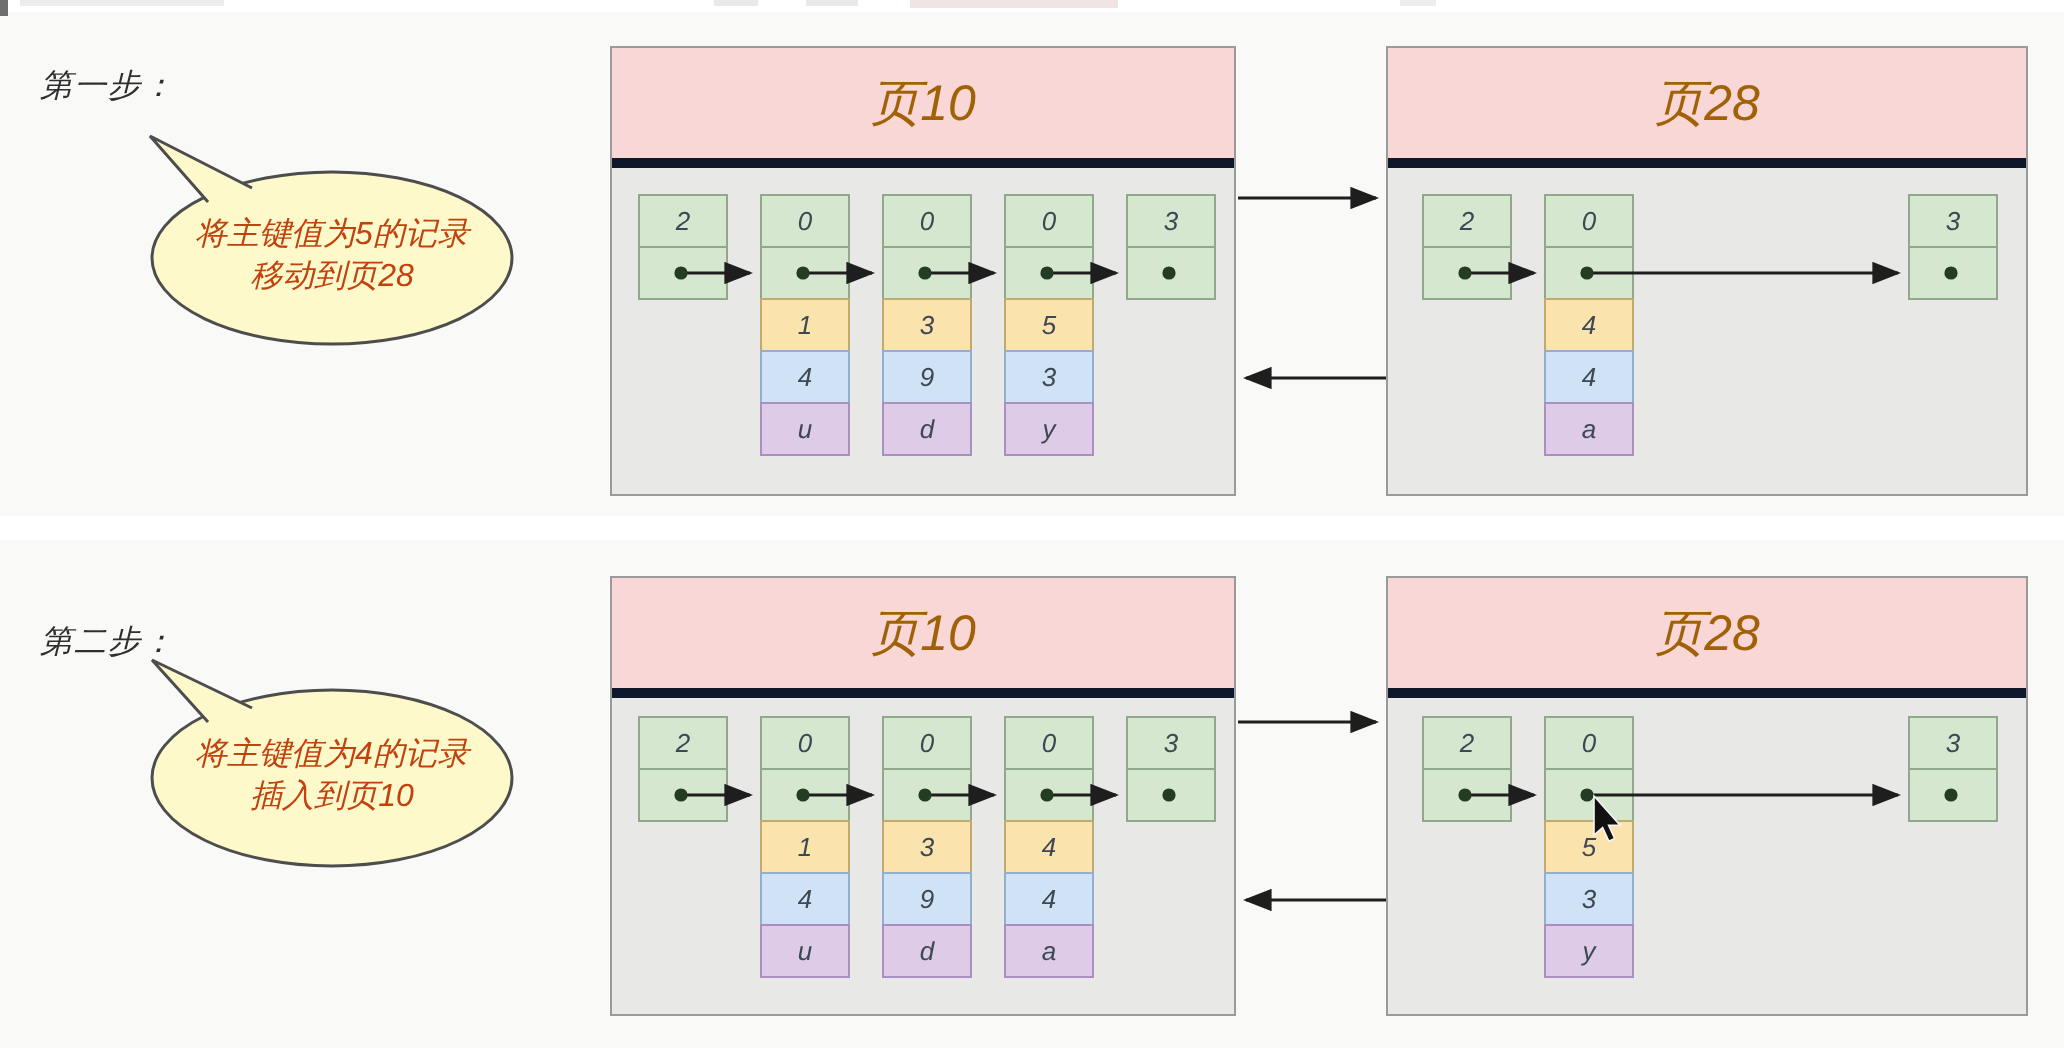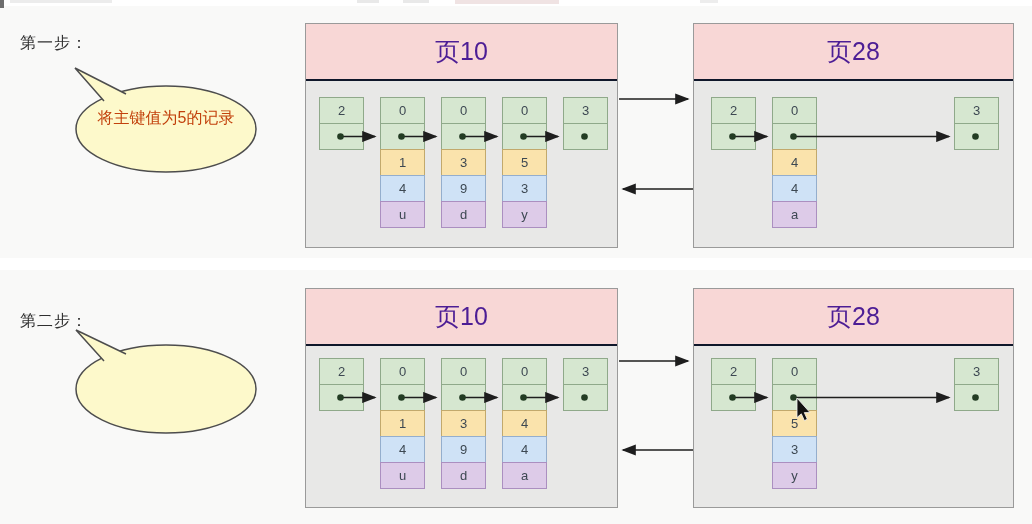--- a/index.html
+++ b/index.html
@@ -1,24 +1,24 @@
 <!DOCTYPE html>
 <html><head>
 <meta charset="utf-8">
 <style>
   html,body{margin:0;padding:0;background:#fff;}
   .canvas{position:relative;width:1032px;height:524px;background:#ffffff;
-          font-family:"Liberation Sans","DejaVu Sans",sans-serif;overflow:hidden;}
+          font-family:"Liberation Sans","DejaVu Sans",sans-serif;overflow:hidden;font-style:italic;}
   .band{position:absolute;left:0;width:1032px;background:#f9f9f8;}
   .frag{position:absolute;}
   .step-label{position:absolute;font-size:16px;color:#2f2f2f;letter-spacing:1px;}
   .page{position:absolute;background:#e8e8e7;border:1px solid #9a9a9a;box-sizing:border-box;}
-  .page-header{height:55px;background:#f8d7d6;border-bottom:2px solid #0f172a;
+  .page-header{height:55px;background:#f8d7d6;border-bottom:5px solid #0f172a;
                display:flex;align-items:center;justify-content:center;
-               font-size:25px;color:#4c1d95;}
+               font-size:25px;color:#a16207;}
   .col{position:absolute;width:45px;}
   .cell{height:27px;width:45px;box-sizing:border-box;border:1px solid #999;
         margin-top:-1px;display:flex;align-items:center;justify-content:center;
         font-size:13px;color:#3d4852;}
   .cell:first-child{margin-top:0;}
   .green {background:#d6e7d0;border-color:#8fa98a;}
   .yellow{background:#fae3ac;border-color:#c2a96c;}
   .blue  {background:#cfe2f6;border-color:#94aecd;}
   .purple{background:#ddcbe8;border-color:#ab8fc0;}
   .overlay{position:absolute;left:0;top:0;pointer-events:none;}
@@ -212,15 +212,20 @@
       <circle cx="732.5" cy="397.5" r="3.3"></circle>
       <circle cx="793.5" cy="397.5" r="3.3"></circle>
       <circle cx="975.5" cy="397.5" r="3.3"></circle>
     </g>
 
     <polygon points="797,398 797,417.5 801.3,413.8 804.4,420.6 807.3,419.2 804.3,412.6 810,412.6" fill="#111" stroke="#f5f5f5" stroke-width="0.8"></polygon>
   </svg>
 
   <div class="bubble-text" style="left:76px;top:107px;">
     <span>将主键值为5的记录</span>
+    <span>移动到页28</span>
+  </div>
+  <div class="bubble-text" style="left:76px;top:367px;">
+    <span>将主键值为4的记录</span>
+    <span>插入到页10</span>
   </div>
 
 </div>
 
 </body></html>

